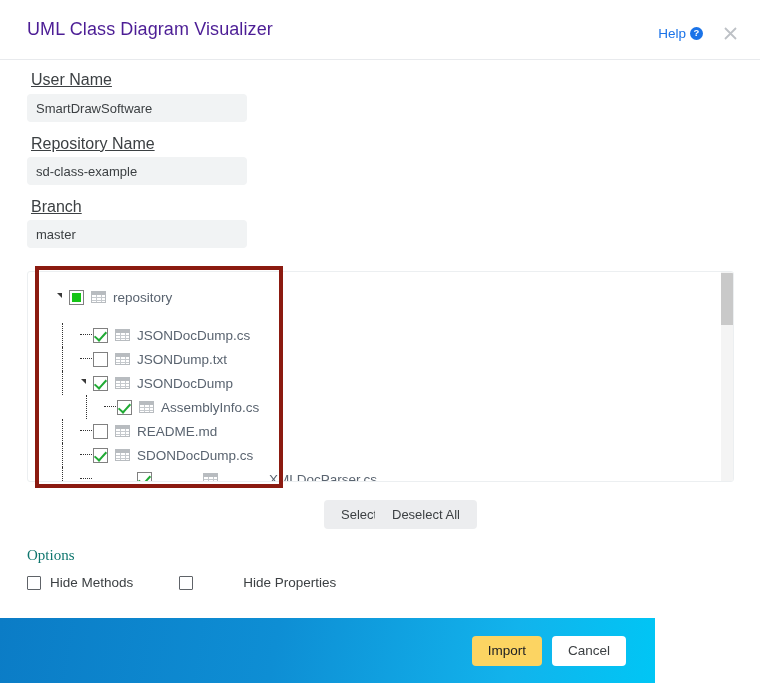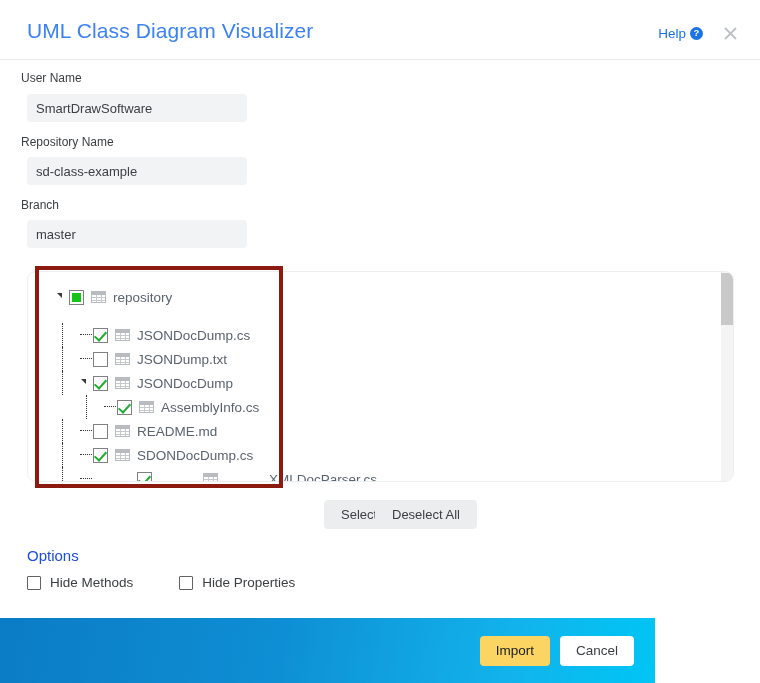--- a/index.html
+++ b/index.html
@@ -18,21 +18,21 @@
 
   
   .header {
     position: absolute; left: 0; top: 0;
     width: 760px; height: 60px;
     border-bottom: 1px solid #e8eaed;
     display: flex; align-items: center;
   }
   .title {
     position: absolute; left: 27px; top: 19px;
-    font-size: 21px; color: #3b82f6; font-weight: 400;
+    font-size: 18px; color: #4c1d95; font-weight: 400;
     letter-spacing: 0.1px; white-space: nowrap;
   }
   .header-right {
     position: absolute; right: 19px; top: 22px;
     display: flex; align-items: center; gap: 16px;
   }
   .help-link {
     display: inline-flex; align-items: center; gap: 4px;
     color: #1a73e8; font-size: 13.5px; text-decoration: none;
     cursor: pointer;
@@ -43,22 +43,22 @@
     background: #1a73e8; color: #fff; font-size: 9.5px;
     font-weight: bold; line-height: 1;
   }
   .close-btn {
     width: 22px; height: 22px; cursor: pointer;
     display: inline-flex; align-items: center; justify-content: center;
   }
 
   
   .field-label {
-    position: absolute; left: 21px;
-    font-size: 12px; color: #3c4043;
+    position: absolute; left: 31px;
+    font-size: 16px; color: #3c4043; text-decoration: underline;
   }
   .field-input {
     position: absolute; left: 27px;
     width: 220px; height: 28px;
     background: #f1f3f4; border: none; border-radius: 4px;
     padding: 0 9px;
     font-family: "Liberation Sans", sans-serif;
     font-size: 13px; color: #3c4043;
     outline: none;
   }
@@ -68,21 +68,21 @@
   #inp-repo { top: 157px; }
   #lbl-branch { top: 198px; }
   #inp-branch { top: 220px; }
 
   
   .tree-panel {
     position: absolute; left: 27px; top: 271px;
     width: 707px; height: 211px;
     background: #ffffff;
     border: 1px solid #eceff1;
-    border-radius: 9px;
+    border-radius: 3px;
     overflow: hidden;
   }
   .tree-body {
     position: absolute; left: 0; top: 0;
     width: 688px; height: 209px;
     padding: 13px 0 0 0;
     overflow: hidden;
   }
   .tree-scroll {
     position: absolute; right: 0; top: 0;
@@ -187,58 +187,58 @@
     font-family: "Liberation Sans", sans-serif;
     font-size: 13px; color: #3c4043;
     cursor: pointer; padding: 0 17px;
   }
   #btn-select-all { left: 278px; margin-left: 46px; }
   #btn-deselect-all { left: 375px; }
 
   
   .opt-title {
     position: absolute; left: 27px; top: 547px;
-    font-size: 15px; color: #1d4ed8;
+    font-size: 15px; color: #0f766e; font-family: Liberation Serif, serif;
   }
   .opt-row {
     position: absolute; left: 27px; top: 575px;
     display: flex; align-items: center; gap: 0;
   }
   .opt-item {
     display: flex; align-items: center; cursor: pointer;
     font-size: 13.5px; color: #3c4043;
   }
   .opt-cbox {
     width: 14px; height: 14px;
     border: 1px solid #5f6368; border-radius: 1px;
     background: #fff; margin-right: 9px;
     display: inline-block;
   }
-  #opt-hide-props { margin-left: 46px; }
+  #opt-hide-props { margin-left: 46px; gap: 41px; }
 
   
   .footer {
     position: absolute; left: 0; bottom: 0;
     width: 655px; height: 65px;
     background: linear-gradient(100deg, #0b7cc6 0%, #0e8ed4 42%, #12b3ec 78%, #00c6f5 100%);
     display: flex; align-items: center; justify-content: flex-end;
   }
   .foot-btn {
     height: 30px; border-radius: 4px;
     font-family: "Liberation Sans", sans-serif;
     font-size: 13.5px; cursor: pointer;
     border: none; padding: 0 16px;
   }
   #btn-import {
     background: #fcd462; color: #202124;
     margin-right: 10px;
   }
   #btn-cancel {
     background: #ffffff; color: #3c4043;
-    margin-right: 21px;
+    margin-right: 29px;
   }
 </style>
 </head>
 <body>
 
 <div id="app">
 
   <div class="header">
     <div class="title">UML Class Diagram Visualizer</div>
     <div class="header-right">

